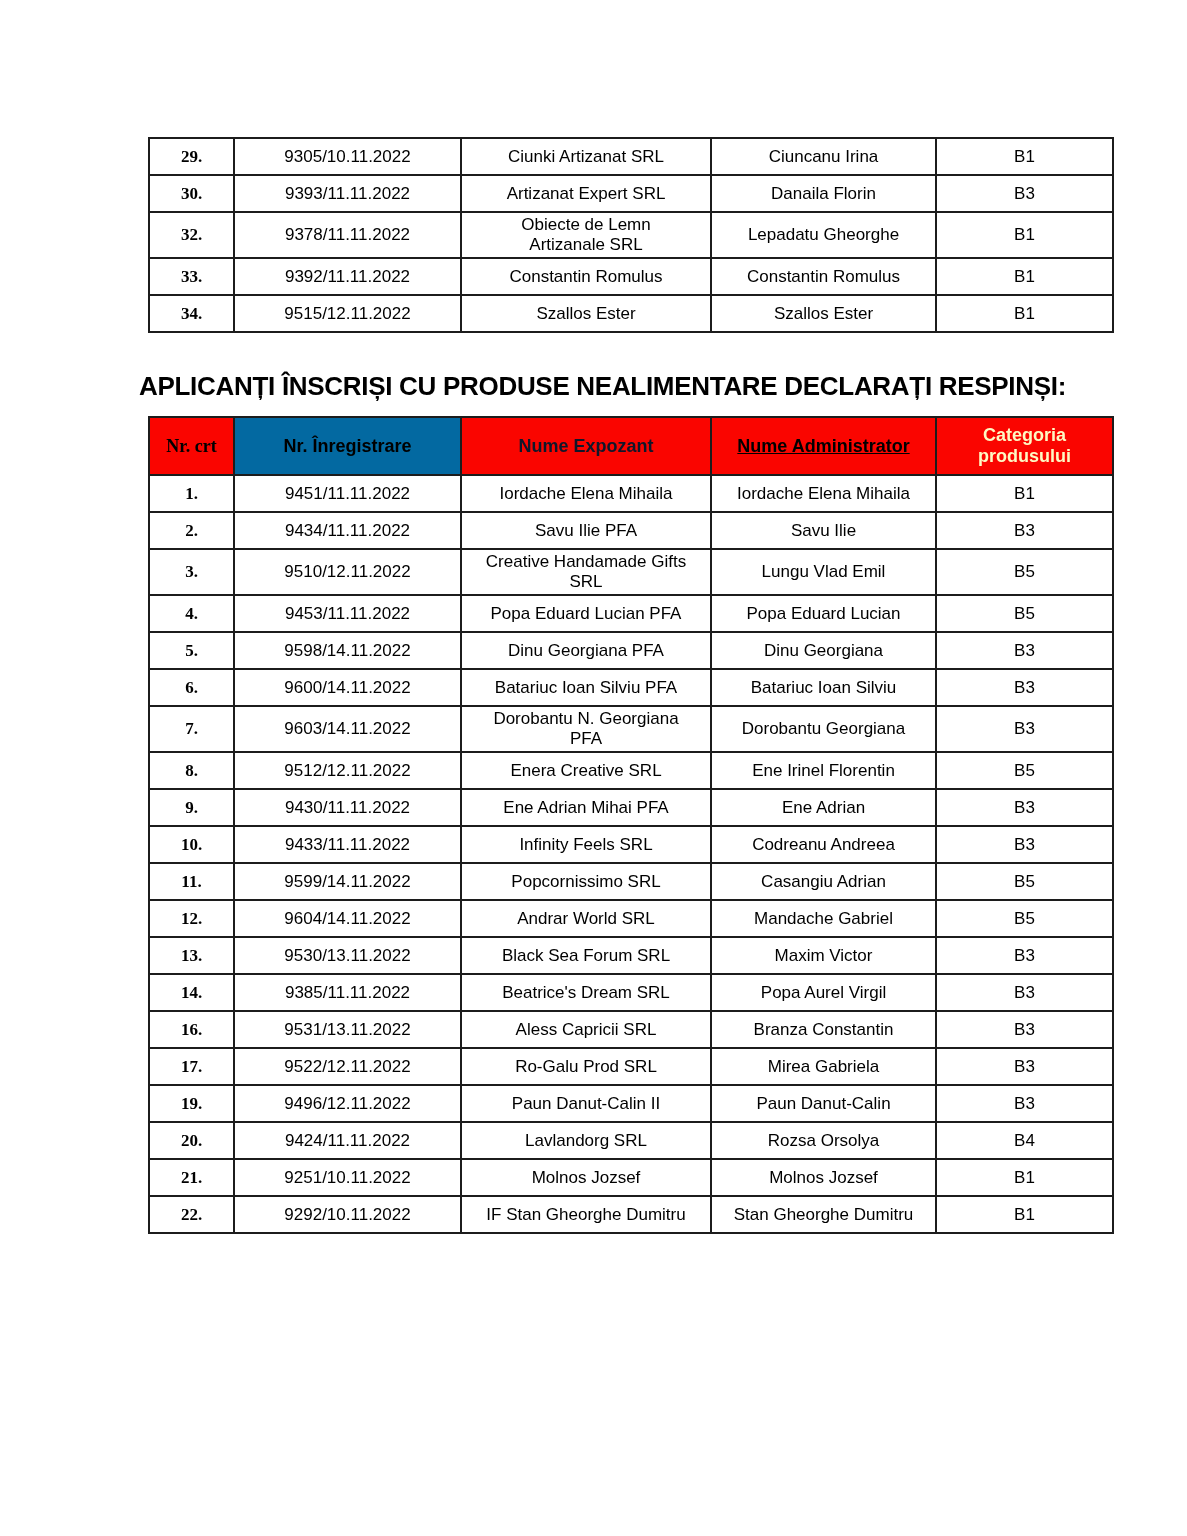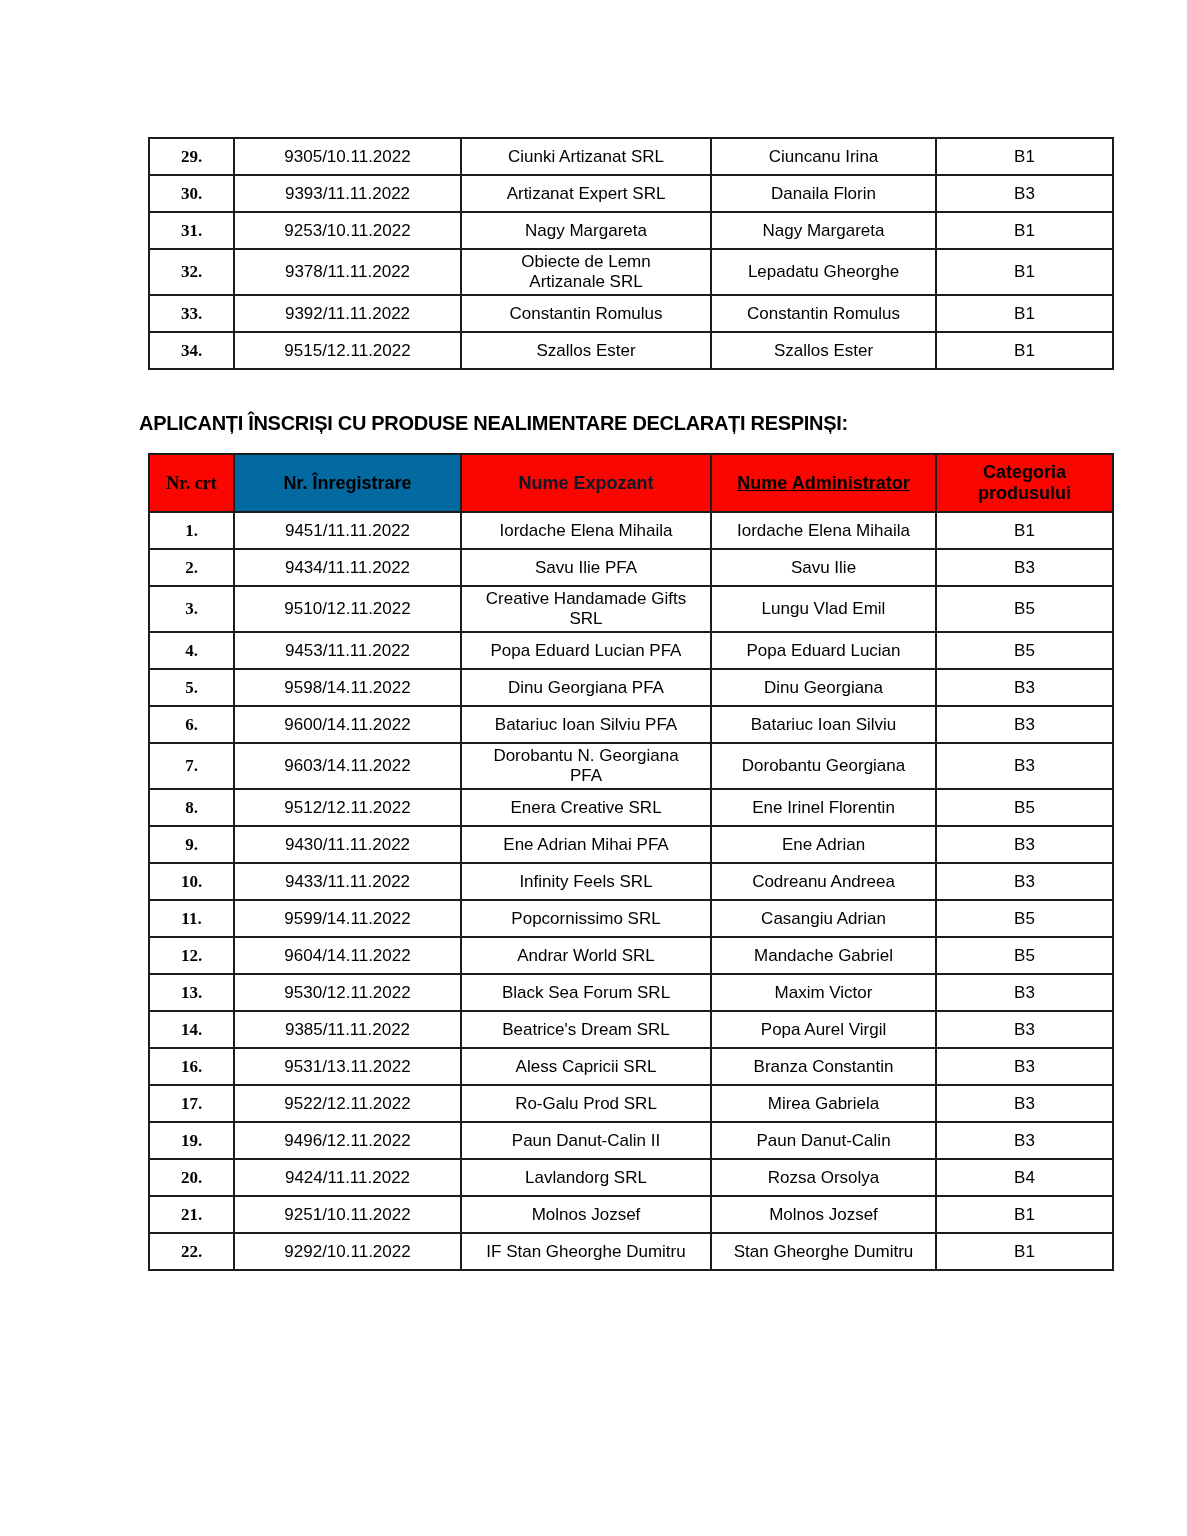--- a/index.html
+++ b/index.html
@@ -43,21 +43,21 @@
   }
   table.data-table th {
     font-weight: bold;
     font-size: 18px;
     line-height: 21px;
     height: 58px;
     white-space: pre-line;
   }
   .section-heading {
     font-weight: bold;
-    font-size: 20px;
+    font-size: 26px;
     line-height: 25px;
     letter-spacing: -0.3px;
     margin: 41px 0 17px -9px;
     white-space: nowrap;
   }
 </style>
 </head>
 <body>
 
 <div class="doc">
@@ -77,27 +77,20 @@
           <td>Ciunki Artizanat SRL</td>
           <td>Ciuncanu Irina</td>
           <td>B1</td>
         </tr>
         <tr>
           <td class="nr-cell">30.</td>
           <td>9393/11.11.2022</td>
           <td>Artizanat Expert SRL</td>
           <td>Danaila Florin</td>
           <td>B3</td>
-        </tr>
-        <tr>
-          <td class="nr-cell">31.</td>
-          <td>9253/10.11.2022</td>
-          <td>Nagy Margareta</td>
-          <td>Nagy Margareta</td>
-          <td>B1</td>
         </tr>
         <tr>
           <td class="nr-cell">32.</td>
           <td>9378/11.11.2022</td>
           <td>Obiecte de Lemn
 Artizanale SRL</td>
           <td>Lepadatu Gheorghe</td>
           <td>B1</td>
         </tr>
         <tr>
@@ -126,21 +119,21 @@
       <col style="width:250px">
       <col style="width:225px">
       <col style="width:177px">
     </colgroup>
     <thead>
       <tr>
         <th style="font-family: &quot;Liberation Serif&quot;, serif; background: rgb(250, 5, 0); color: rgb(0, 0, 0);">Nr. crt</th>
         <th style="background: #0369a1; color: rgb(0, 0, 0);">Nr. Înregistrare</th>
         <th style="background: rgb(250, 5, 0); color: #0f172a;">Nume Expozant</th>
         <th style="background: rgb(250, 5, 0); color: rgb(0, 0, 0); text-decoration: underline;">Nume Administrator</th>
-        <th style="background: rgb(250, 5, 0); color: #000000;">Categoria
+        <th style="background: rgb(250, 5, 0); color: #fef9c3;">Categoria
 produsului</th>
       </tr>
     </thead>
     <tbody id="rejected-body">
         <tr>
           <td class="nr-cell">1.</td>
           <td>9451/11.11.2022</td>
           <td>Iordache Elena Mihaila</td>
           <td>Iordache Elena Mihaila</td>
           <td>B1</td>
@@ -219,21 +212,21 @@
         </tr>
         <tr>
           <td class="nr-cell">12.</td>
           <td>9604/14.11.2022</td>
           <td>Andrar World SRL</td>
           <td>Mandache Gabriel</td>
           <td>B5</td>
         </tr>
         <tr>
           <td class="nr-cell">13.</td>
-          <td>9530/12.11.2022</td>
+          <td>9530/13.11.2022</td>
           <td>Black Sea Forum SRL</td>
           <td>Maxim Victor</td>
           <td>B3</td>
         </tr>
         <tr>
           <td class="nr-cell">14.</td>
           <td>9385/11.11.2022</td>
           <td>Beatrice's Dream SRL</td>
           <td>Popa Aurel Virgil</td>
           <td>B3</td>

